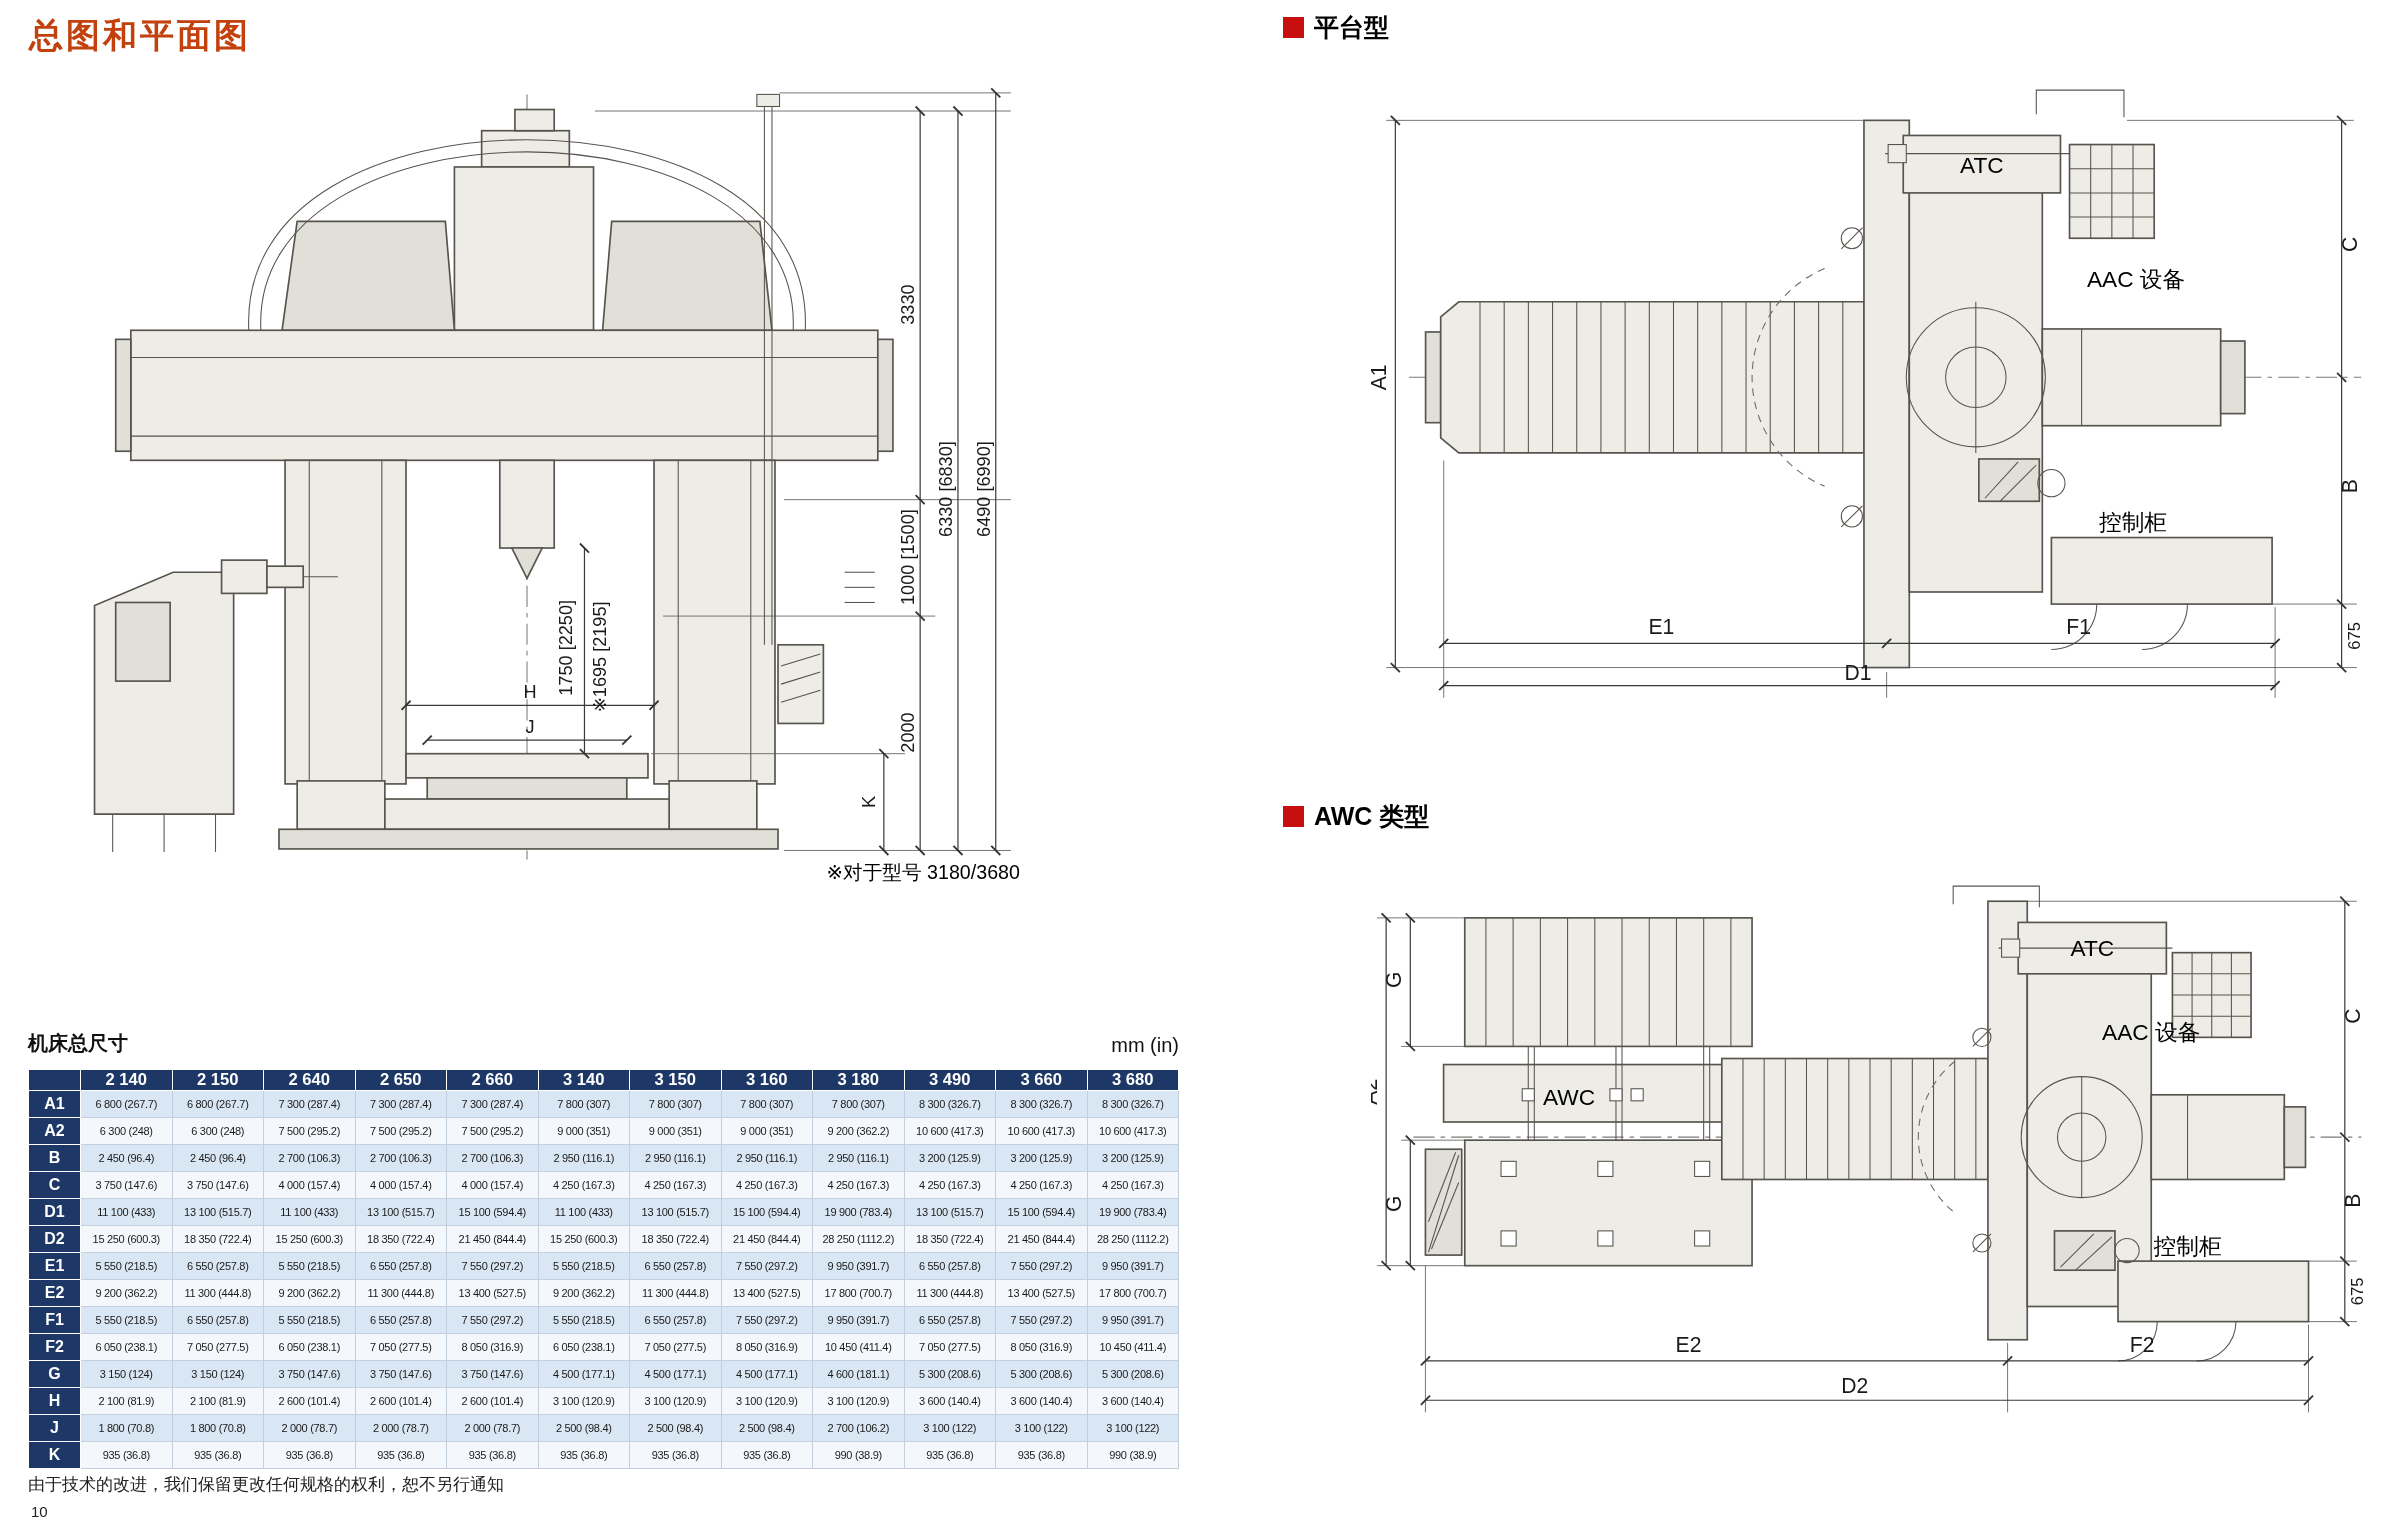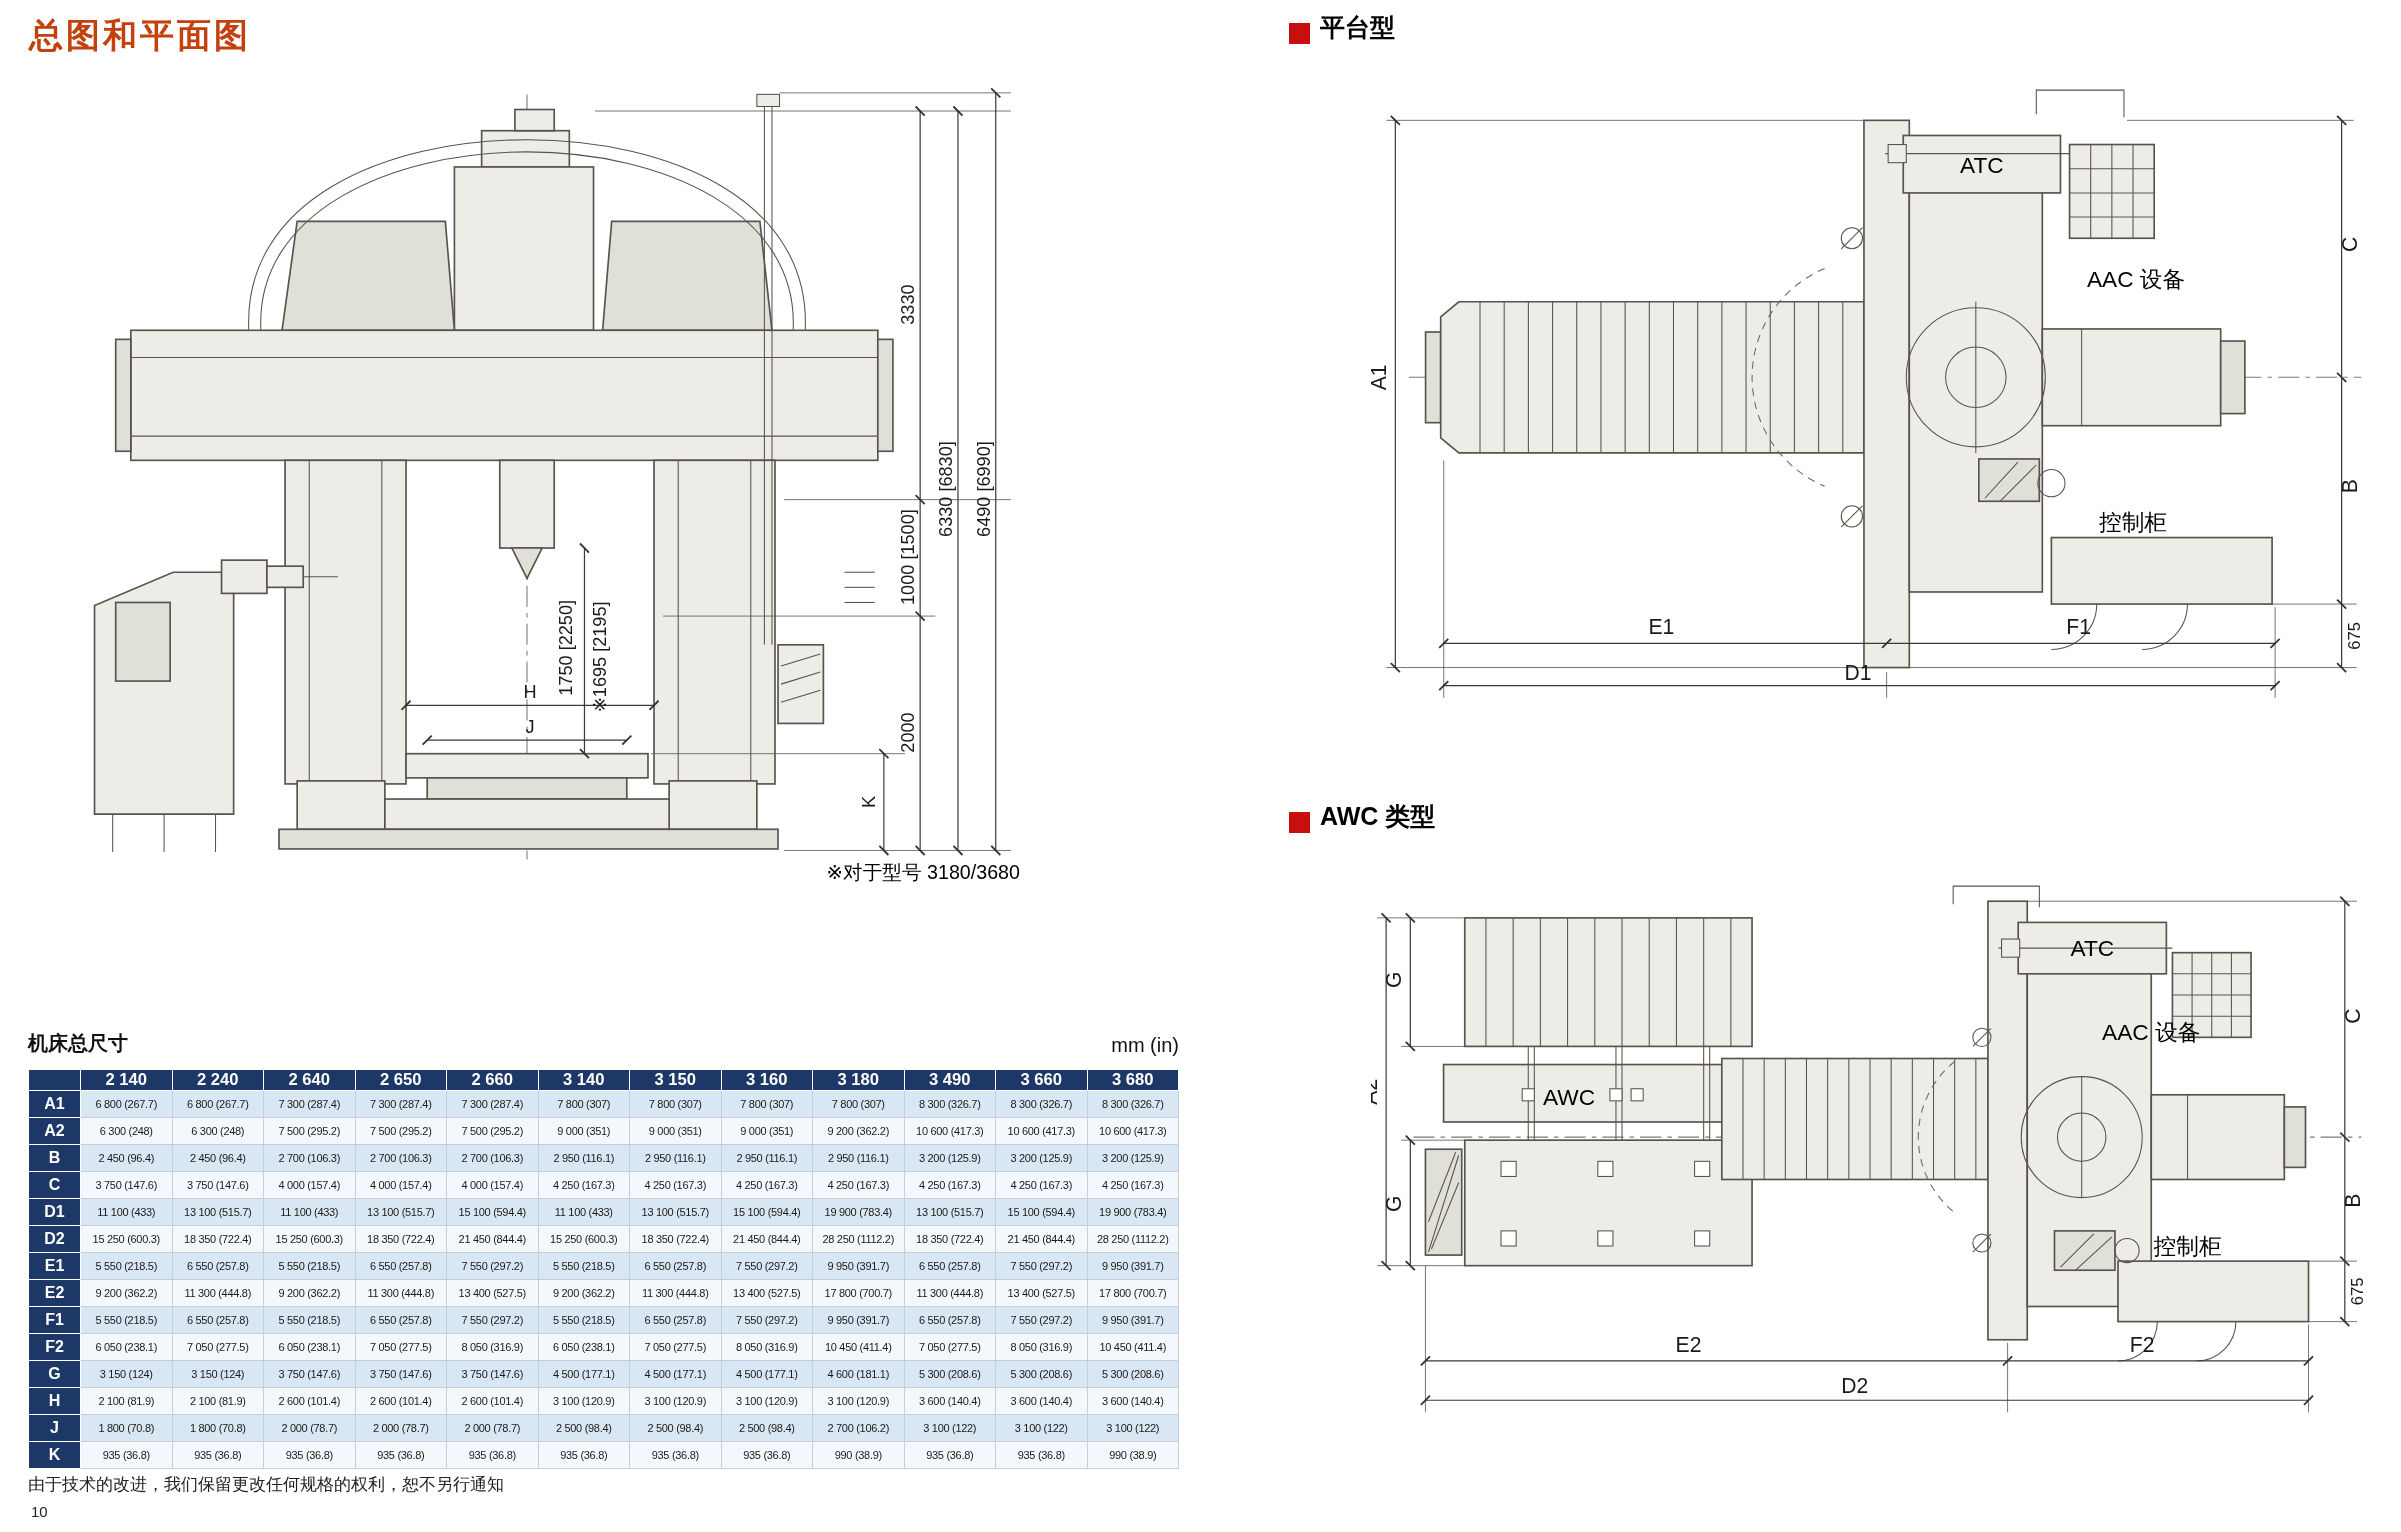--- a/index.html
+++ b/index.html
@@ -6,22 +6,22 @@
   html,body { background:#ffffff; }
   body {
     width:2401px; height:1532px; position:relative; overflow:hidden;
     font-family:"Liberation Sans","DejaVu Sans",sans-serif; color:#111;
   }
   .page-title {
     position:absolute; left:29px; top:13px;
     font-size:34px; font-weight:bold; letter-spacing:3px; color:#c2410c;
   }
   .section-header {
-    position:absolute; display:flex; align-items:flex-end; gap:10px;
-    font-size:25px; font-weight:bold; color:#000;margin-left:6px;
+    position:absolute; display:flex; align-items:center; gap:10px;
+    font-size:25px; font-weight:bold; color:#000;
   }
   .section-header .bullet { width:21px; height:21px; background:#c80f0f; display:inline-block; }
   #platform-header { left:1283px; top:11px; }
   #awc-header { left:1283px; top:800px; }
 
   svg.drawing { position:absolute; }
   #front-view { left:28px;  top:73px;  width:998px; height:817px; }
   #plan-platform { left:1371px; top:75px;  width:998px; height:650px; }
   #plan-awc { left:1371px; top:880px; width:998px; height:605px; }
 
@@ -440,21 +440,21 @@
   <div class="table-block">
     <div class="table-head-row">
       <span class="table-title">机床总尺寸</span>
       <span class="table-unit">mm (in)</span>
     </div>
     <table>
         <thead>
           <tr>
             <th class="corner"></th>
             <th>2 140</th>
-            <th>2 240</th>
+            <th>2 150</th>
             <th>2 640</th>
             <th>2 650</th>
             <th>2 660</th>
             <th>3 140</th>
             <th>3 150</th>
             <th>3 160</th>
             <th>3 180</th>
             <th>3 490</th>
             <th>3 660</th>
             <th>3 680</th>

